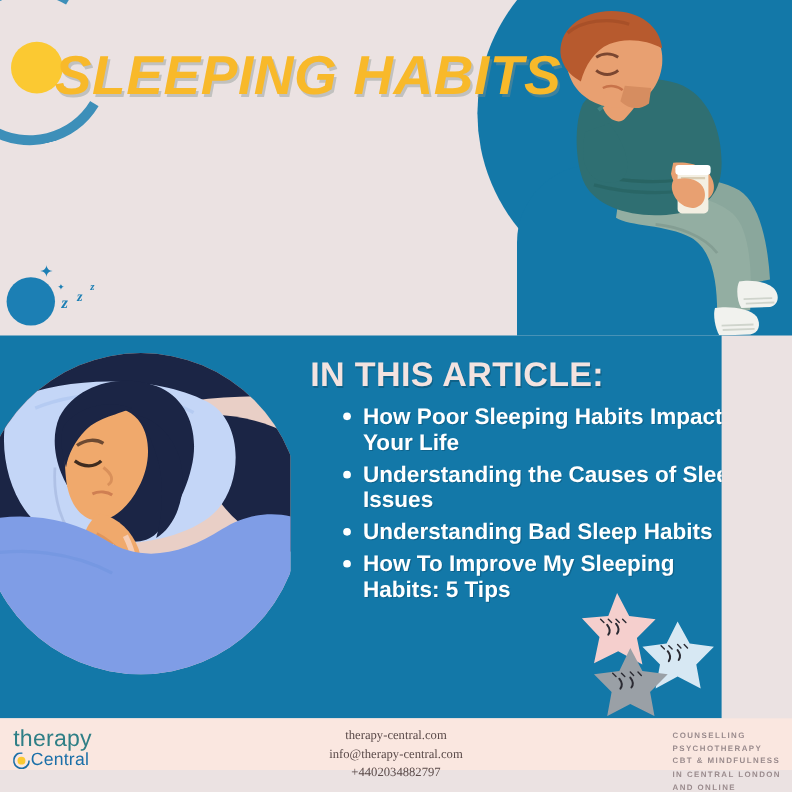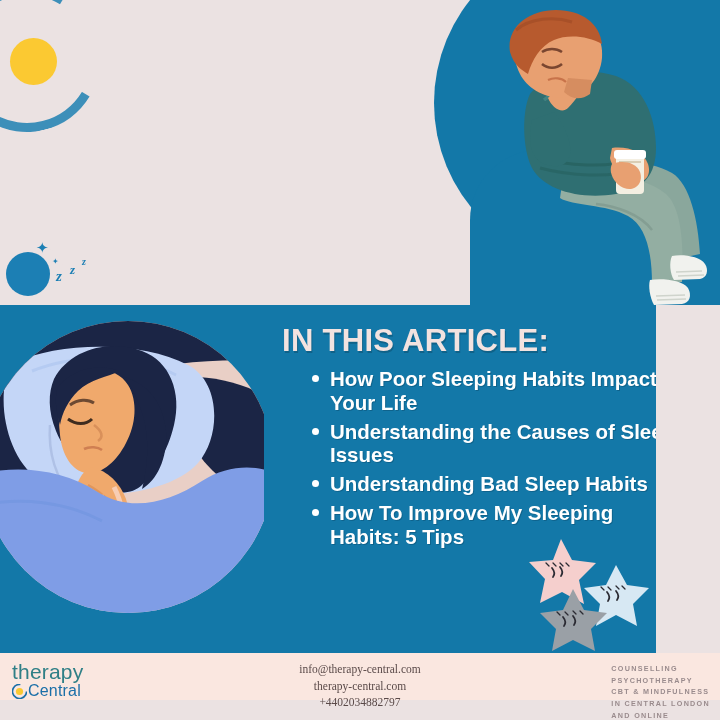--- a/index.html
+++ b/index.html
@@ -126,20 +126,21 @@
     <div class="moonwrap">
       <div class="moon"></div>
       <div class="spark" style="left:32px;top:2px;font-size:15px;">✦</div>
       <div class="spark" style="left:48px;top:20px;font-size:8px;">✦</div>
       <div class="zzz" style="left:52px;top:30px;font-size:15px;">z</div>
       <div class="zzz" style="left:66px;top:24px;font-size:13px;">z</div>
       <div class="zzz" style="left:78px;top:18px;font-size:10px;">z</div>
     </div>
 
     <div class="title">
+      <div class="t-hl">SLEEPING HABITS</div>
     </div>
   </div>
 
   <div class="body">
 
     <svg class="woman" viewBox="0 0 272 300">
       <defs>
         <clipPath id="wclip">
             <circle cx="136" cy="150" r="146"></circle>
           </clipPath>
@@ -217,22 +218,22 @@
       <div style="display:flex;align-items:center;">
         <svg width="15" height="15" viewBox="0 0 15 15" style="margin-right:1px;">
           <circle cx="7.5" cy="7.5" r="7" fill="none" stroke="#1b6fa8" stroke-width="1.6" stroke-dasharray="30 10" transform="rotate(30 7.5 7.5)"></circle>
           <circle cx="7.5" cy="7.5" r="3.6" fill="#fbc932"></circle>
         </svg>
         <span class="l-central">Central</span>
       </div>
     </div>
 
     <div class="contact">
+      <div>therapy-central.com</div>
       <div>info@therapy-central.com</div>
-      <div>therapy-central.com</div>
       <div>+4402034882797</div>
     </div>
 
     <div class="tagline">
       <div>COUNSELLING</div>
       <div>PSYCHOTHERAPY</div>
       <div>CBT &amp; MINDFULNESS</div>
       <div>IN CENTRAL LONDON</div>
       <div>AND ONLINE</div>
     </div>

